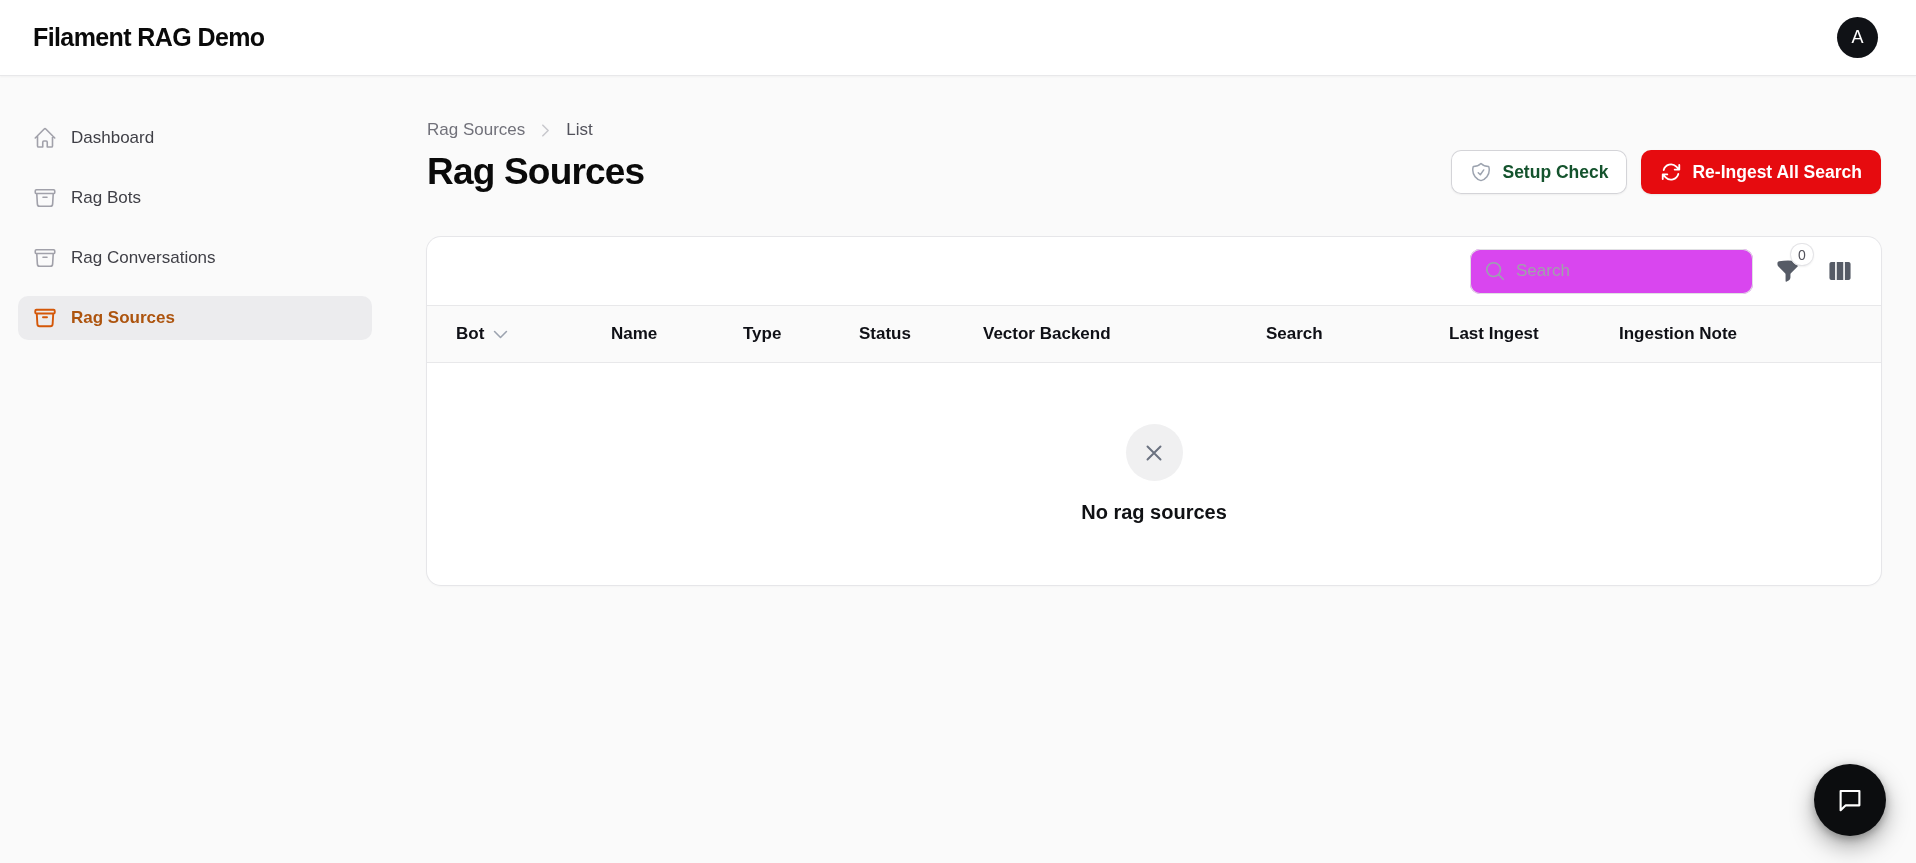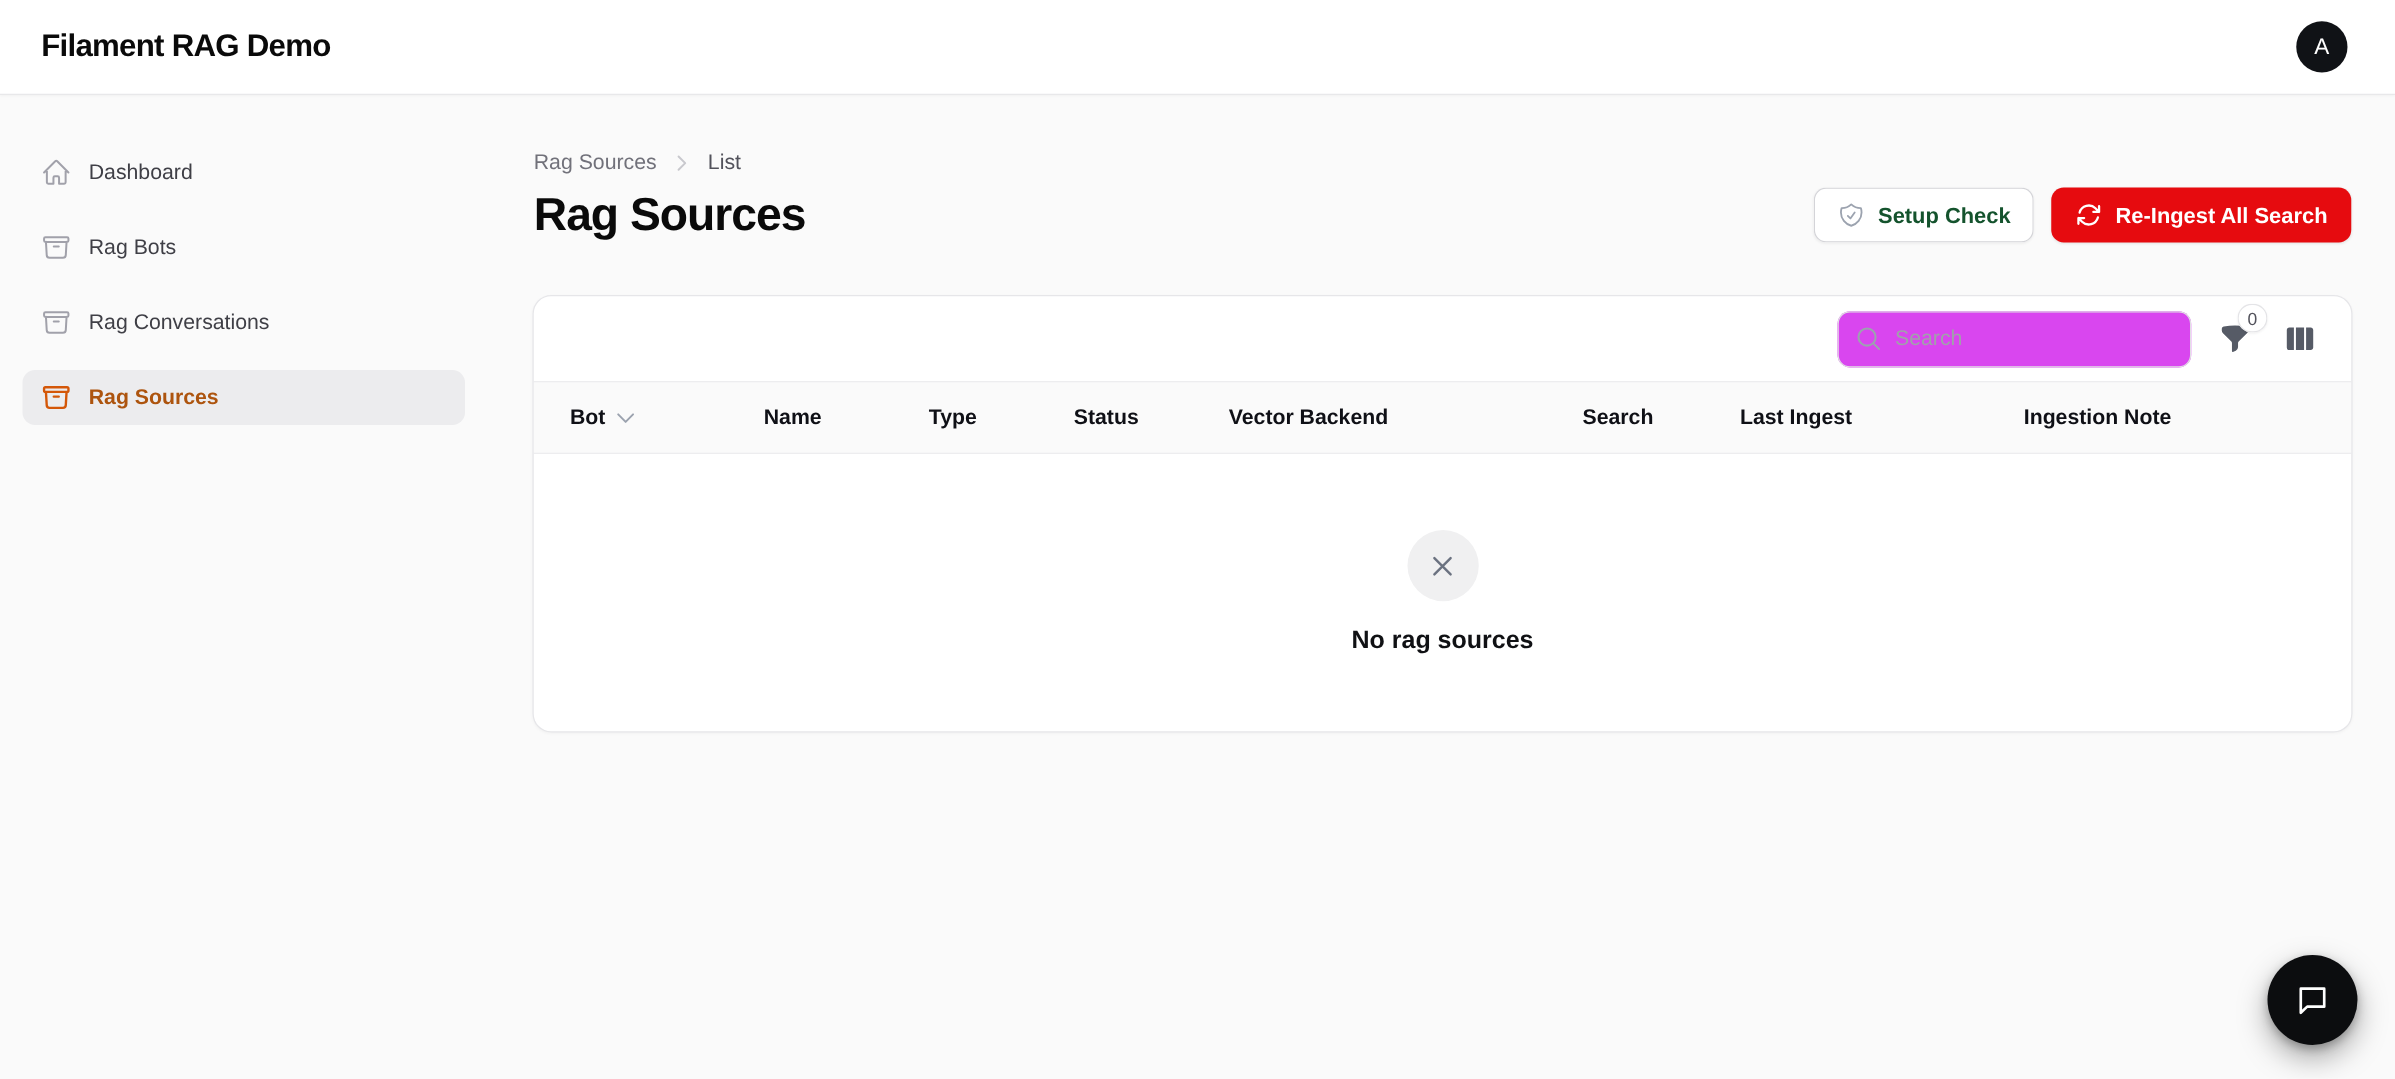--- a/index.html
+++ b/index.html
@@ -248,21 +248,21 @@
             <svg viewBox="0 0 24 24" fill="none" stroke="currentColor" stroke-width="2" stroke-linecap="round" stroke-linejoin="round">
                 <path d="m19.5 8.25-7.5 7.5-7.5-7.5"></path>
               </svg>
           </span>
         </div>
         <div class="th" style="left:184px">Name</div>
         <div class="th" style="left:316px">Type</div>
         <div class="th" style="left:432px">Status</div>
         <div class="th" style="left:556px">Vector Backend</div>
         <div class="th" style="left:839px">Search</div>
-        <div class="th" style="left:965px">Last Ingest</div>
+        <div class="th" style="left:1022px">Last Ingest</div>
         <div class="th" style="left:1192px">Ingestion Note</div>
       </div>
 
       <div class="divider"></div>
 
       <div class="tbody">
         <div class="empty-circle">
           <span class="xicon">
             <svg viewBox="0 0 24 24" fill="none" stroke="currentColor" stroke-width="1.8" stroke-linecap="round" stroke-linejoin="round">
                 <path d="M6 18 18 6M6 6l12 12"></path>

